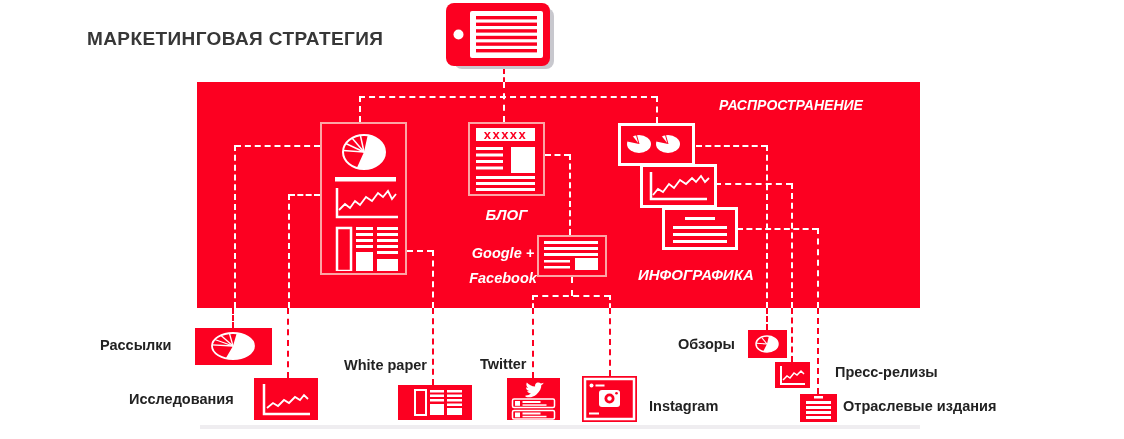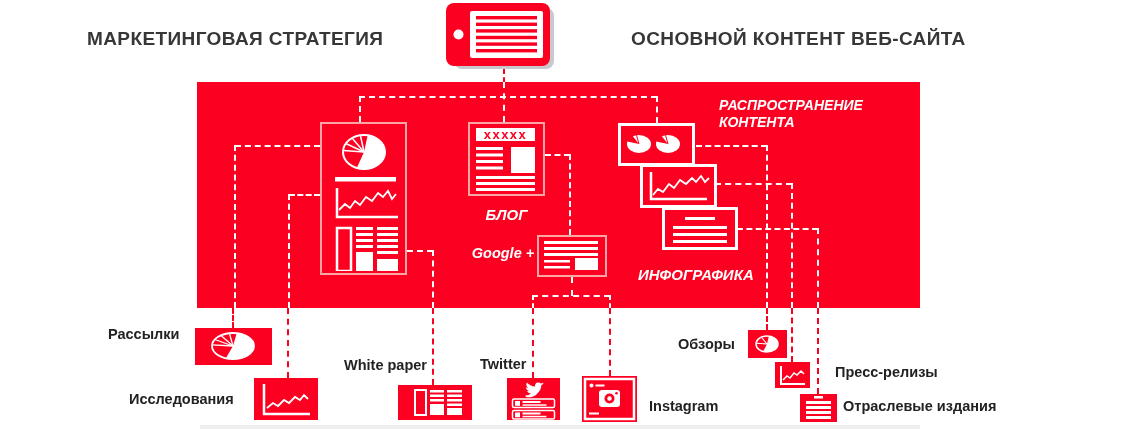--- a/index.html
+++ b/index.html
@@ -19,21 +19,20 @@
   .rv{position:absolute;width:0;border-left:2px dashed var(--red);}
   .faint{position:absolute;left:200px;top:425px;width:720px;height:4px;background:#efedf0;}
   svg{display:block;}
 </style>
 </head>
 <body>
 
 <div class="canvas">
 
   <div class="abs title" style="left:68px;top:28px;">МАРКЕТИНГОВАЯ СТРАТЕГИЯ</div>
-  <div class="abs title" style="left:612px;top:28px;">ОСНОВНОЙ КОНТЕНТ ВЕБ-САЙТА</div>
 
   <div class="abs" style="left:446px;top:3px;">
     <svg width="113" height="68" viewBox="0 0 113 68">
       <rect x="8" y="5" width="100" height="61" rx="8" fill="#c8c8ce"></rect>
       <rect x="0" y="0" width="104" height="63" rx="8" fill="#fc0021"></rect>
       <rect x="24" y="8" width="73" height="47" rx="2" fill="#fff"></rect>
       <g fill="#fc0021">
         <rect x="30" y="13" width="61" height="3.4"></rect>
         <rect x="30" y="19.6" width="61" height="3.4"></rect>
         <rect x="30" y="26.2" width="61" height="3.4"></rect>
@@ -42,21 +41,20 @@
         <rect x="30" y="46" width="61" height="3.4"></rect>
       </g>
       <circle cx="12.5" cy="31.5" r="5" fill="#fff"></circle>
     </svg>
   </div>
 
   <div class="abs board"></div>
 
   <div class="wlabel" style="left:719px;top:97px;font-size:14px;line-height:16.5px;">
     <div>РАСПРОСТРАНЕНИЕ</div>
-    <div>КОНТЕНТА</div>
   </div>
 
   <div>
     <div class="rv" style="left:503px;top:69px;height:13px;"></div>
     <div class="wv" style="left:503px;top:82px;height:40px;"></div>
     <div class="wh" style="left:359px;top:96px;width:298px;"></div>
     <div class="wv" style="left:359px;top:96px;height:26px;"></div>
     <div class="wv" style="left:656px;top:96px;height:27px;"></div>
     <div class="wh" style="left:235px;top:145px;width:85px;"></div>
     <div class="wv" style="left:234px;top:145px;height:163px;"></div>
@@ -130,20 +128,21 @@
         <rect x="6" y="52" width="59" height="3"></rect>
           <rect x="6" y="58" width="59" height="3"></rect>
         <rect x="6" y="64" width="59" height="3"></rect>
       </g>
     </svg>
   </div>
   <div class="wlabel" style="left:468px;top:206px;width:77px;text-align:center;font-size:15px;">БЛОГ</div>
 
   <div class="wlabel" style="left:455px;top:241px;width:80px;text-align:center;font-size:14.5px;line-height:25px;margin-left:8px;">
     <div>Google +</div>
+    <div>Facebook</div>
   </div>
   <div class="node" style="left:537px;top:235px;width:70px;height:42px;">
     <svg width="64" height="36" viewBox="0 0 64 36">
       <g fill="#fff">
         <rect x="5" y="4" width="54" height="3"></rect>
           <rect x="5" y="10" width="54" height="3"></rect>
         <rect x="5" y="16" width="54" height="3"></rect>
         <rect x="5" y="23" width="26" height="2.5"></rect>
           <rect x="5" y="29" width="26" height="2.5"></rect>
         <rect x="36" y="21" width="23" height="12"></rect>
@@ -178,21 +177,21 @@
           <rect x="20" y="7" width="30" height="3"></rect>
           <rect x="8" y="16" width="54" height="3"></rect>
           <rect x="8" y="23" width="54" height="3"></rect>
           <rect x="8" y="30" width="54" height="3"></rect>
         </g>
       </svg>
     </div>
   </div>
   <div class="wlabel" style="left:638px;top:266px;font-size:15px;">ИНФОГРАФИКА</div>
 
-  <div class="chlabel" style="left:100px;top:326px;margin-left:8px;">Рассылки</div>
+  <div class="chlabel" style="left:100px;top:337px;">Рассылки</div>
   <div class="chicon" style="left:195px;top:328px;width:77px;height:37px;">
     <svg width="77" height="37" viewBox="0 0 77 37">
       <path d="M38,18 L41.7,5.2 A21,13 0 1 1 30.8,30.2 Z" fill="#fff"></path>
       <ellipse cx="38" cy="18" rx="21" ry="13" fill="none" stroke="#fff" stroke-width="1.8"></ellipse>
       <g stroke="#fff" stroke-width="1.3">
         <line x1="38" y1="18" x2="17.1" y2="16.9"></line>
           <line x1="38" y1="18" x2="19.8" y2="11.5"></line>
         <line x1="38" y1="18" x2="26" y2="7.4"></line>
           <line x1="38" y1="18" x2="34.4" y2="5.2"></line>
       </g>

